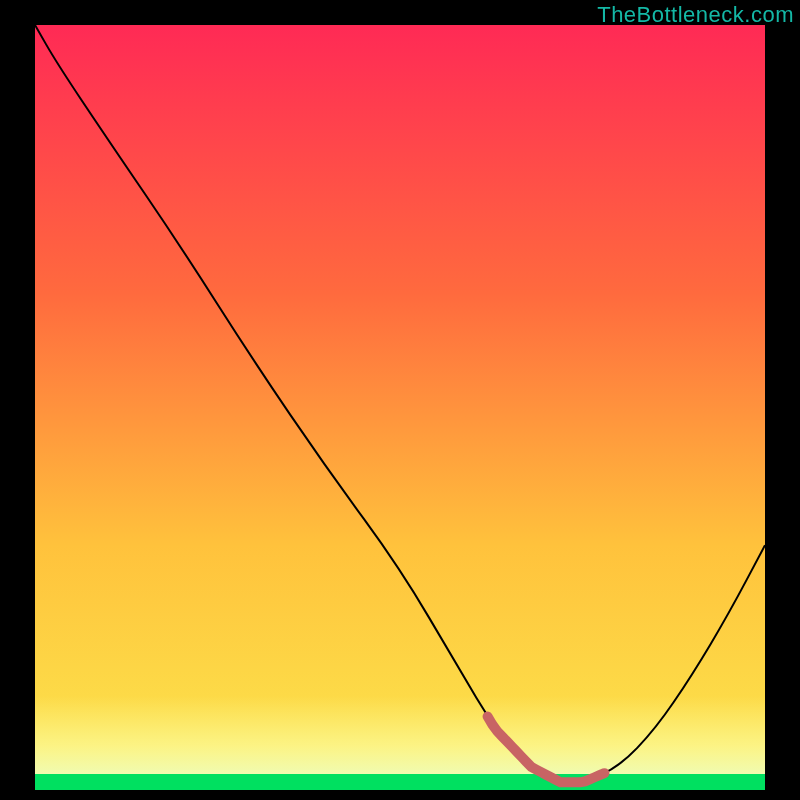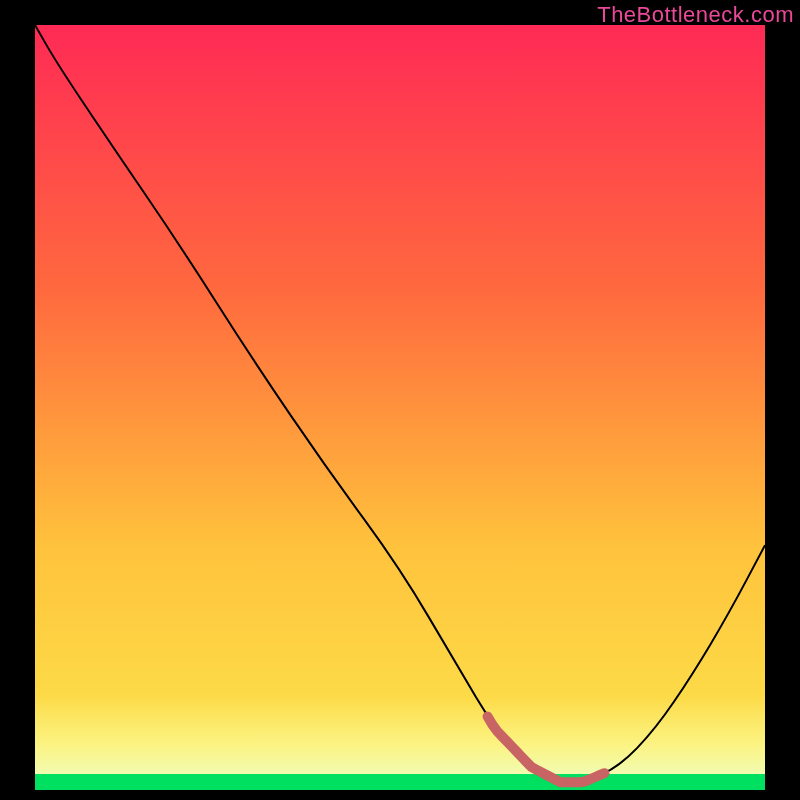--- a/index.html
+++ b/index.html
@@ -12,21 +12,21 @@
     position: relative;
     width: 800px;
     height: 800px;
     background: #000;
     overflow: hidden;
   }
   .watermark {
     position: absolute;
     top: 2px;
     right: 6px;
-    color: #ec4899;
+    color: #14b8a6;
     font-size: 22px;
     letter-spacing: 0.5px;
     font-weight: 400;
     z-index: 10;
     text-align: right;
   }
   .plot-area {
     position: absolute;
     left: 35px;
     top: 25px;

